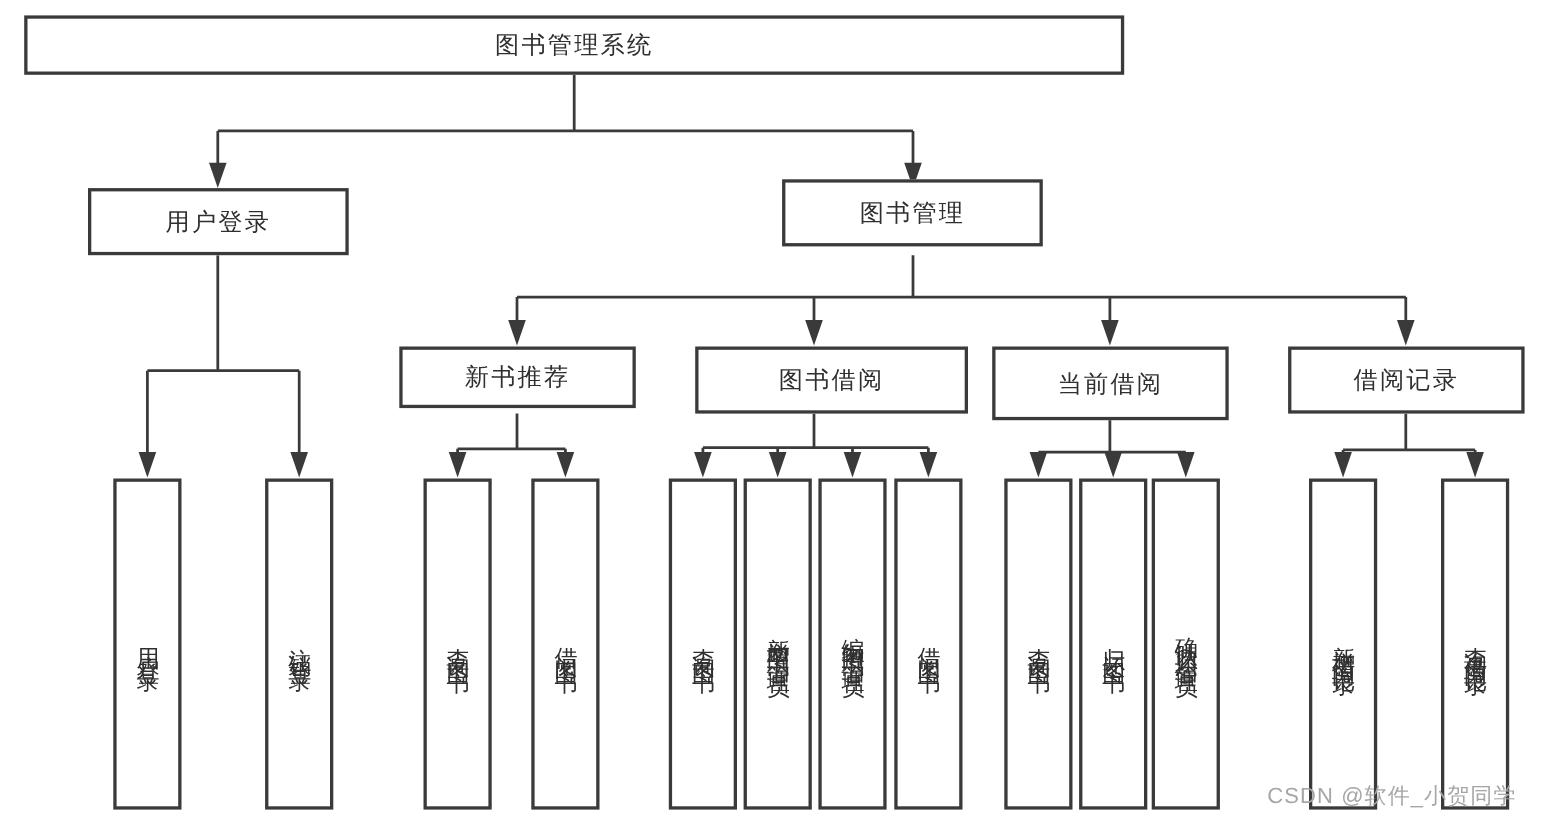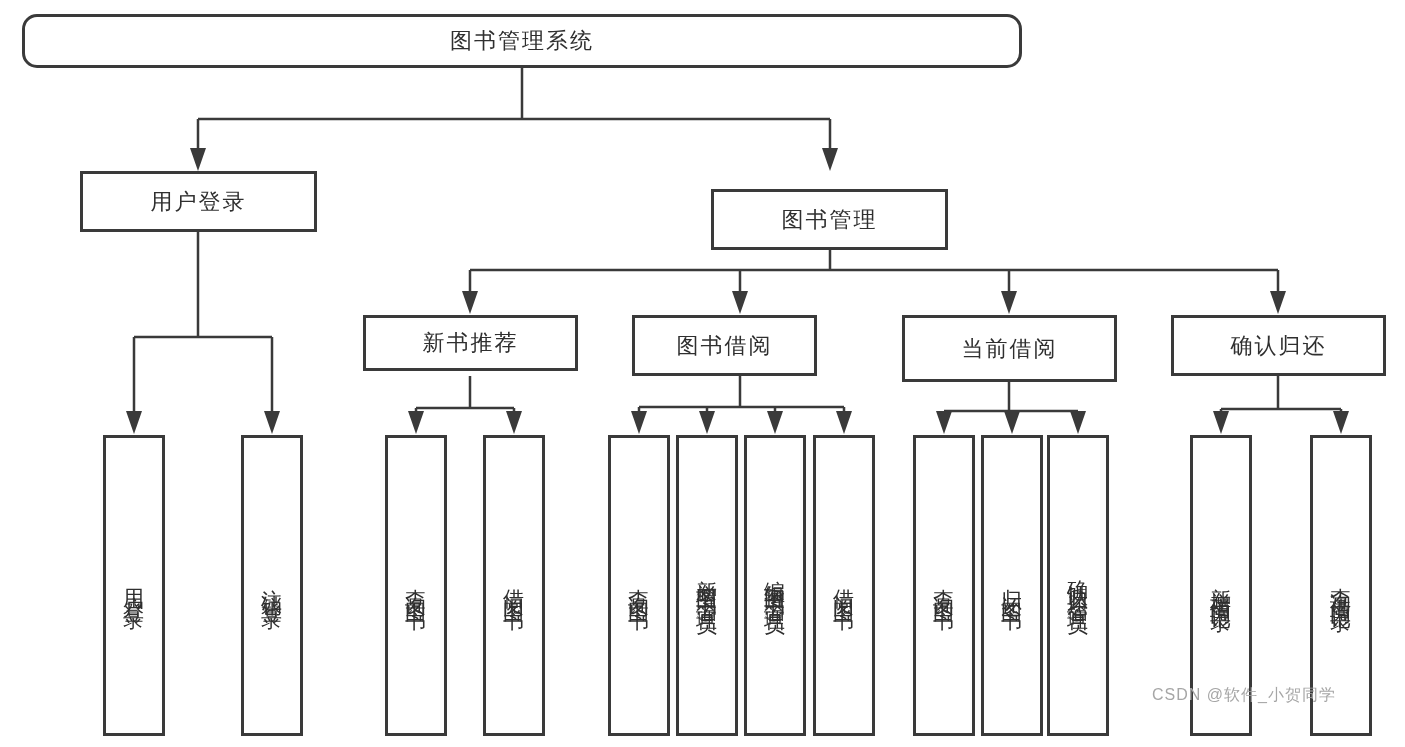--- a/index.html
+++ b/index.html
@@ -26,25 +26,25 @@
     border: 3px solid #3a3a3a;
     display: flex;
     align-items: center;
     justify-content: center;
     color: #2f2f2f;
     font-size: 22px;
     letter-spacing: 2px;
     z-index: 2;
   }
   
-  .n-root { left: 22px;  top: 14px;  width: 1000px; height: 54px; border-radius: 15px; }
+  .n-root { left: 22px;  top: 14px;  width: 1000px; height: 54px; }
   .n-l2-a { left: 80px;  top: 171px; width: 237px;  height: 61px; }
-  .n-l2-b { left: 711px; top: 189px; width: 237px;  height: 61px; }
+  .n-l2-b { left: 711px; top: 163px; width: 237px;  height: 61px; }
   .n-l3-a { left: 363px;  top: 315px; width: 215px; height: 56px; }
-  .n-l3-b { left: 632px;  top: 315px; width: 185px; height: 61px; }
+  .n-l3-b { left: 632px;  top: 315px; width: 248px; height: 61px; }
   .n-l3-c { left: 902px;  top: 315px; width: 215px; height: 67px; }
   .n-l3-d { left: 1171px; top: 315px; width: 215px; height: 61px; }
   
   .leaf { top: 435px; width: 62px; height: 301px; font-size: 21px; }
   .leaf span {
     writing-mode: vertical-rl;
     text-orientation: mixed;
     letter-spacing: 7px;
     line-height: 1;
     white-space: nowrap;
@@ -59,22 +59,22 @@
   .lf-8  { left: 813px; }
   .lf-9  { left: 913px; }
   .lf-10 { left: 981px; }
   .lf-11 { left: 1047px; }
   .lf-12 { left: 1190px; }
   .lf-13 { left: 1310px; }
   .tight span { letter-spacing: 5px; }
   .watermark {
     position: absolute;
     left: 1152px;
-    top: 685px;
-    font-size: 16px;
+    top: 710px;
+    font-size: 20px;
     color: #a6a6a6;
     letter-spacing: 1px;
     z-index: 3;
     white-space: nowrap;
   }
 </style>
 </head>
 <body>
 
 <div class="canvas">
@@ -113,21 +113,21 @@
   </svg>
 
   <div class="node n-root">图书管理系统</div>
 
   <div class="node n-l2-a">用户登录</div>
   <div class="node n-l2-b">图书管理</div>
 
   <div class="node n-l3-a">新书推荐</div>
   <div class="node n-l3-b">图书借阅</div>
   <div class="node n-l3-c">当前借阅</div>
-  <div class="node n-l3-d">确认归还</div>
+  <div class="node n-l3-d">借阅记录</div>
 
   <div class="node leaf lf-1">
     <span>用户登录</span>
   </div>
   <div class="node leaf lf-2">
     <span>注销登录</span>
   </div>
 
   <div class="node leaf lf-3">
     <span>查询图书</span>

